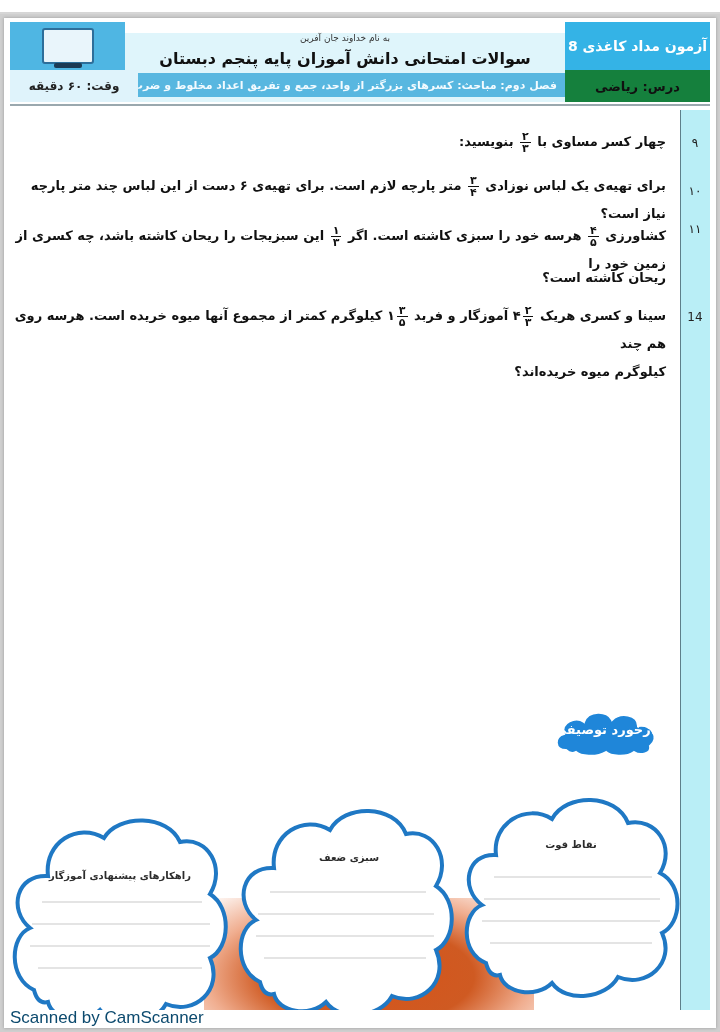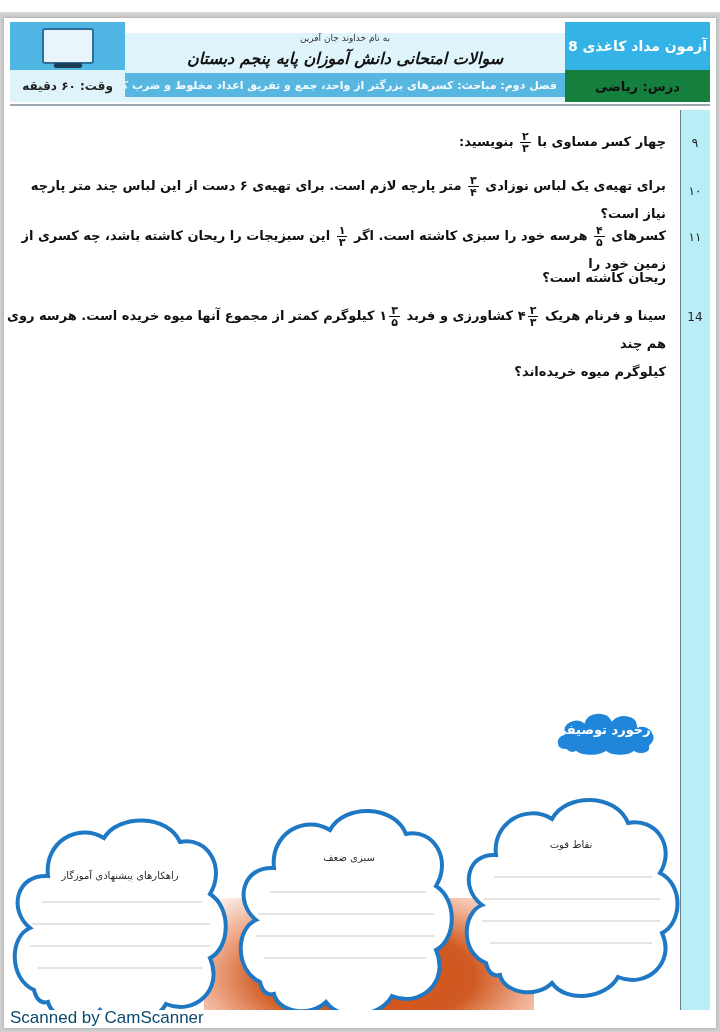--- a/index.html
+++ b/index.html
@@ -7,45 +7,45 @@
   body { font-family: "DejaVu Sans", sans-serif; position: relative; }
 
   .topbar { position: absolute; left: 0; top: 0; width: 720px; height: 14px; background: #ffffff; border-bottom: 2px solid #d6d6d6; }
   .scan { position: absolute; left: 4px; top: 18px; width: 712px; height: 1010px; background: #ffffff; box-shadow: 0 0 3px rgba(0,0,0,0.25); overflow: hidden; }
 
   
   .hdr { position: absolute; left: 6px; top: 4px; width: 700px; height: 84px; direction: rtl; }
   .hdr-left-logo { position: absolute; left: 0; top: 0; width: 115px; height: 48px; background: #4fb6e3; display: flex; align-items: center; justify-content: center; }
   .logo-book { width: 52px; height: 36px; background: #e9f5fb; border: 2px solid #2d6e9a; border-radius: 3px; position: relative; }
   .logo-book::after { content: ""; position: absolute; left: 10px; right: 10px; bottom: -6px; height: 5px; background: #1c3b55; border-radius: 2px; }
-  .hdr-time { position: absolute; left: 0; top: 48px; width: 115px; height: 32px; background: #dff3fb; display: flex; align-items: center; justify-content: center; font-weight: bold; font-size: 12px; color: #222; }
+  .hdr-time { position: absolute; left: 0; top: 48px; width: 128px; height: 32px; background: #dff3fb; display: flex; align-items: center; justify-content: center; font-weight: bold; font-size: 12px; color: #222; }
   .hdr-center { position: absolute; left: 115px; top: 0; width: 440px; height: 48px; background: #dff5fb; text-align: center; margin-top: 11px; }
   .hdr-bismillah { font-size: 9px; color: #333; margin-top: 0px; }
-  .hdr-title { font-size: 16px; font-weight: bold; color: #111; margin-top: 6px; font-style: italic; }
+  .hdr-title { font-size: 16px; font-weight: bold; color: #111; margin-top: 6px; }
   .hdr-right { position: absolute; right: 0; top: 0; width: 145px; height: 48px; background: #34b3e6; display: flex; align-items: center; justify-content: center; color: #fff; font-weight: bold; font-size: 14px; }
   .hdr-topics { position: absolute; left: 115px; top: 48px; width: 440px; height: 32px; background: #dff5fb; }
   .hdr-topics-strip { position: absolute; left: 0; top: 3px; right: 0; height: 24px; background: #58b7e0; color: #f3fbff; font-size: 11px; font-weight: bold; display: flex; align-items: center; justify-content: flex-start; padding-right: 8px; white-space: nowrap; overflow: hidden; }
   .hdr-subject { position: absolute; right: 0; top: 48px; width: 145px; height: 32px; background: #15803d; display: flex; align-items: center; justify-content: center; font-weight: bold; font-size: 13px; color: #111; }
   .hdr-rule { position: absolute; left: 0; top: 82px; width: 700px; height: 2px; background: #9aa8ae; }
 
   
   .num-col { position: absolute; right: 6px; top: 92px; width: 30px; height: 900px; background: #b9eef6; border-left: 1px solid #5e7f8a; }
 
   .q { position: absolute; direction: rtl; font-weight: bold; font-size: 13px; color: #111; line-height: 28px; }
   .q-num { position: absolute; right: 10px; font-size: 12px; font-weight: normal; color: #222; direction: rtl; width: 22px; text-align: center; }
   .frac { display: inline-block; vertical-align: middle; text-align: center; font-size: 11px; line-height: 11px; margin: 0 2px; }
   .frac .n { display: block; border-bottom: 1px solid #111; padding: 0 2px; }
   .frac .d { display: block; padding: 0 2px; }
 
   
   .fb-cloud { position: absolute; left: 548px; top: 690px; width: 110px; height: 50px; }
   .fb-label { position: absolute; left: 0; top: 14px; width: 110px; text-align: center; color: #fff; font-size: 13px; font-weight: bold; direction: rtl; }
 
   .cloud { position: absolute; }
-  .cloud-label { position: absolute; text-align: center; direction: rtl; font-size: 10px; color: #2b2b2b; font-weight: normal; }
+  .cloud-label { position: absolute; text-align: center; direction: rtl; font-size: 10px; color: #2b2b2b; font-weight: bold; }
   .orange { position: absolute; left: 200px; top: 880px; width: 330px; height: 130px; background: radial-gradient(ellipse at 50% 60%, #d6541a 0%, #cf5a22 45%, rgba(230,120,70,0.6) 70%, rgba(255,255,255,0) 100%); }
 
   .footer-bar { position: absolute; left: 0; top: 992px; width: 712px; height: 18px; background: #ffffff; }
   .camscanner { position: absolute; left: 6px; top: 990px; font-family: "Liberation Sans", sans-serif; font-size: 17px; color: #0c4a6e; }
 </style>
 </head>
 <body>
 
 <div class="topbar"></div>
 
@@ -85,35 +85,35 @@
     <span>بنویسید:</span>
   </div>
 
   <div class="q-num" style="top:166px;">۱۰</div>
   <div class="q" style="right:50px; top:154px; width:660px;">
     <span>برای تهیه‌ی یک لباس نوزادی</span>
     <span class="frac"><span class="n">۳</span><span class="d">۴</span></span>
     <span>متر پارچه لازم است. برای تهیه‌ی ۶ دست از این لباس چند متر پارچه نیاز است؟</span>
   </div>
 
-  <div class="q-num" style="top:212px;">۱۱</div>
+  <div class="q-num" style="top:204px;">۱۱</div>
   <div class="q" style="right:50px; top:204px; width:660px;">
-    <span>کسرهای</span>
+    <span>کشاورزی</span>
     <span class="frac"><span class="n">۴</span><span class="d">۵</span></span>
     <span>هرسه خود را سبزی کاشته است. اگر</span>
     <span class="frac"><span class="n">۱</span><span class="d">۳</span></span>
     <span>این سبزیجات را ریحان کاشته باشد، چه کسری از زمین خود را</span>
   </div>
   <div class="q" style="right:50px; top:246px; width:640px;">ریحان کاشته است؟</div>
 
   <div class="q-num" style="top:292px;">14</div>
   <div class="q" style="right:50px; top:284px; width:660px;">
-    <span>سینا و فرنام هریک</span>
+    <span>سینا و کسری هریک</span>
     <span class="frac"><span class="n">۲</span><span class="d">۳</span></span><span>۴</span>
-    <span>کشاورزی و فربد</span>
+    <span>آموزگار و فربد</span>
     <span class="frac"><span class="n">۳</span><span class="d">۵</span></span><span>۱</span>
     <span>کیلوگرم کمتر از مجموع آنها میوه خریده است. هرسه روی هم چند</span>
   </div>
   <div class="q" style="right:50px; top:320px; width:640px;margin-top:20px;">کیلوگرم میوه خریده‌اند؟</div>
 
   <div class="fb-cloud">
     <svg width="110" height="50" viewBox="0 0 110 50">
       <path d="M14 42 C2 42 2 28 12 26 C8 14 24 8 32 14 C36 2 56 2 60 12 C68 4 86 6 86 18 C100 16 108 30 98 38 C100 46 88 48 82 44 C74 50 58 48 54 44 C44 50 28 48 24 44 C20 46 16 44 14 42 Z" fill="#1f86d9" stroke="#ffffff" stroke-width="2"></path>
     </svg>
     <div class="fb-label">بازخورد توصیفی</div>

